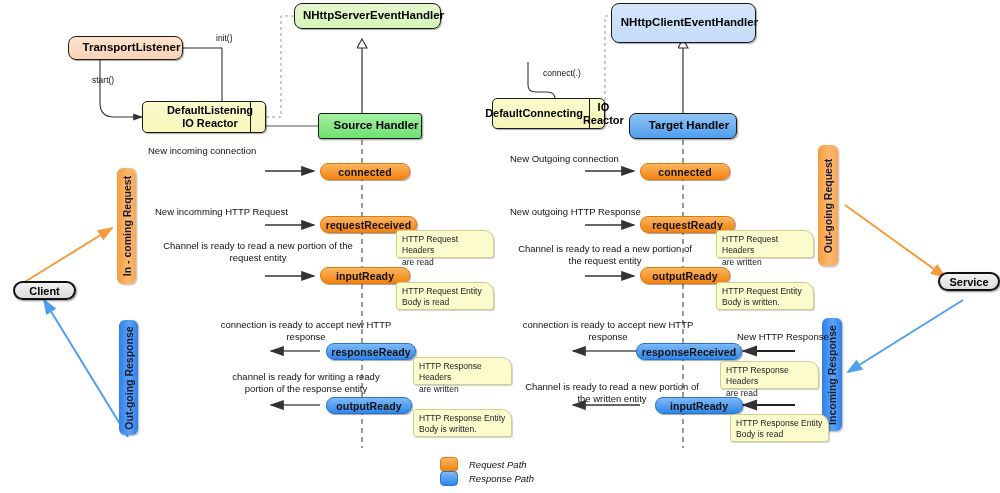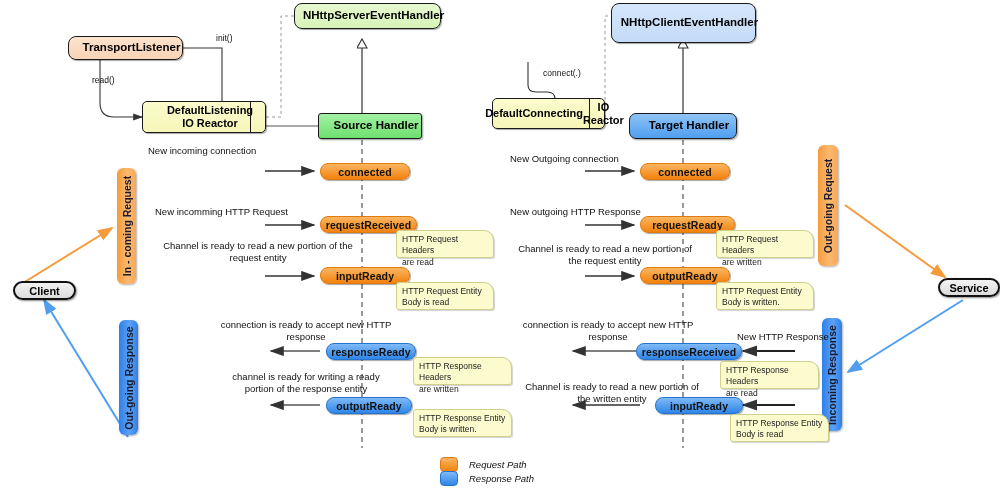--- a/index.html
+++ b/index.html
@@ -179,21 +179,21 @@
     <span>DefaultListening</span>
     <span>IO Reactor</span>
     <i class="reactor-div"></i>
   </div>
 
   <div class="node cls-srchandler" style="left:318px;top:113px;width:104px;height:26px;">
     <span>Source Handler</span>
   </div>
 
   <div class="tiny" style="left:216px;top:33px;">init()</div>
-  <div class="tiny" style="left:92px;top:75px;">read()</div>
+  <div class="tiny" style="left:92px;top:75px;">start()</div>
 
   <div class="node cls-blue" style="left:611px;top:3px;width:145px;height:40px;">
     <span>NHttpClientEventHandler</span>
   </div>
 
 
   <div class="node cls-yellow" style="left:492px;top:98px;width:113px;height:31px;flex-direction:row;">
     <span>DefaultConnecting</span>
     <span>IO Reactor</span>
     <i class="reactor-div"></i>
@@ -214,21 +214,21 @@
   <div class="band band-orange" style="left:818px;top:145px;width:20px;height:121px;">
     <span>Out-going  Request</span>
   </div>
   <div class="band band-blue" style="left:822px;top:318px;width:20px;height:113px;">
     <span>Incoming Response</span>
   </div>
 
   <div class="actor" style="left:13px;top:281px;width:63px;">
     <span>Client</span>
   </div>
-  <div class="actor" style="left:938px;top:278px;width:62px;">
+  <div class="actor" style="left:938px;top:272px;width:62px;">
     <span>Service</span>
   </div>
 
   <div class="evt evt-orange" style="left:320px;top:163px;width:90px;">
     <span>connected</span>
   </div>
   <div class="evt evt-orange" style="left:320px;top:216px;width:97px;">
     <span>requestReceived</span>
   </div>
   <div class="evt evt-orange" style="left:320px;top:267px;width:90px;">

